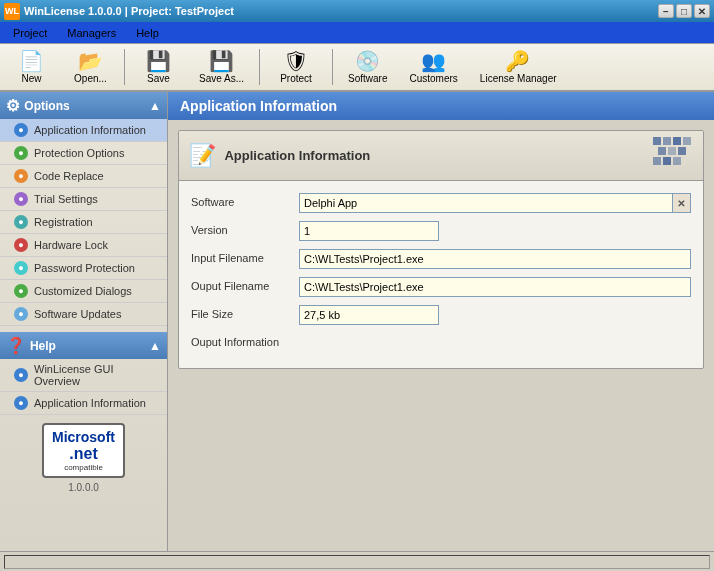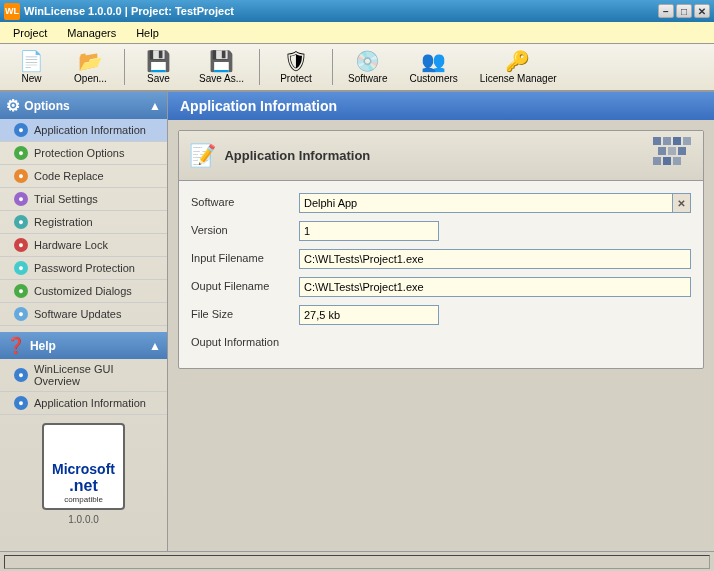--- a/index.html
+++ b/index.html
@@ -17,21 +17,21 @@
       font-size: 11px;
       font-weight: bold;
     }
     #titlebar-left { display: flex; align-items: center; gap: 4px; }
     #titlebar-icon { width: 16px; height: 17px; background: #ff8c00; border-radius: 2px; display: flex; align-items: center; justify-content: center; color: white; font-size: 9px; font-weight: bold; }
     #titlebar-controls { display: flex; gap: 2px; }
     .title-btn { width: 16px; height: 14px; border: 1px solid #aaa; border-radius: 2px; background: linear-gradient(to bottom, #f0f0f0, #d0d0d0); cursor: pointer; display: flex; align-items: center; justify-content: center; font-size: 10px; color: #333; }
 
     
     #menubar {
-      background: #fef9c3;
+      background: #1d4ed8;
       border-bottom: 1px solid #999;
       height: 22px;
       display: flex;
       align-items: center;
       padding: 0 4px;
       gap: 2px;
     }
     .menu-item {
       padding: 2px 8px;
       cursor: pointer;
@@ -385,21 +385,21 @@
       <div class="sidebar-item-dot dot-blue">●</div>
       <span>WinLicense GUI Overview</span>
     </div>
     <div class="sidebar-item">
       <div class="sidebar-item-dot dot-blue">●</div>
       <span>Application Information</span>
     </div>
 
     <div class="sidebar-bottom">
       <div class="dotnet-badge">
-        <div class="dotnet-logo" style="font-size:14px;font-weight:bold;color:#003399;margin-top:32px;">Microsoft</div>
+        <div class="dotnet-logo" style="font-size:14px;font-weight:bold;color:#003399;">Microsoft</div>
         <div style="font-size:16px;font-weight:bold;color:#003399;">.net</div>
         <div style="font-size:8px;color:#333;">compatible</div>
       </div>
       <div style="font-size:10px;color:#555;">1.0.0.0</div>
     </div>
   </div>
 
   <div id="content">
     <div id="content-header">Application Information</div>
     <div id="content-body">

